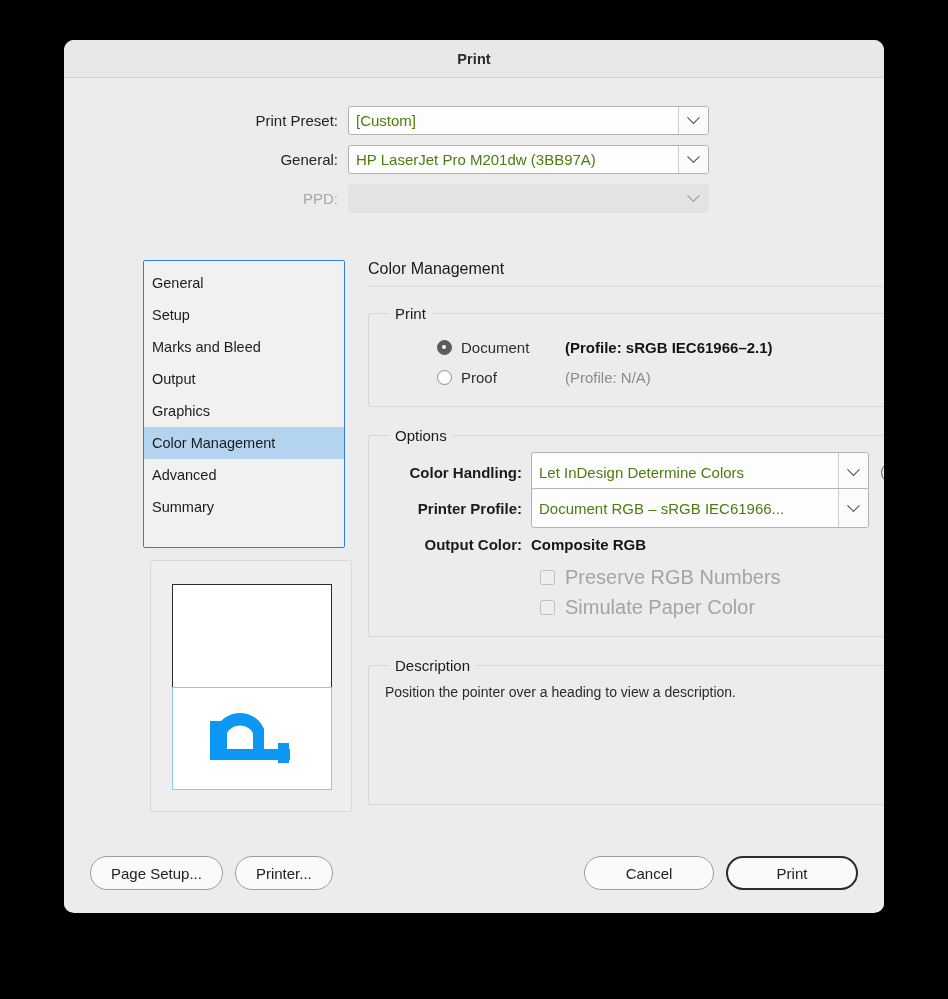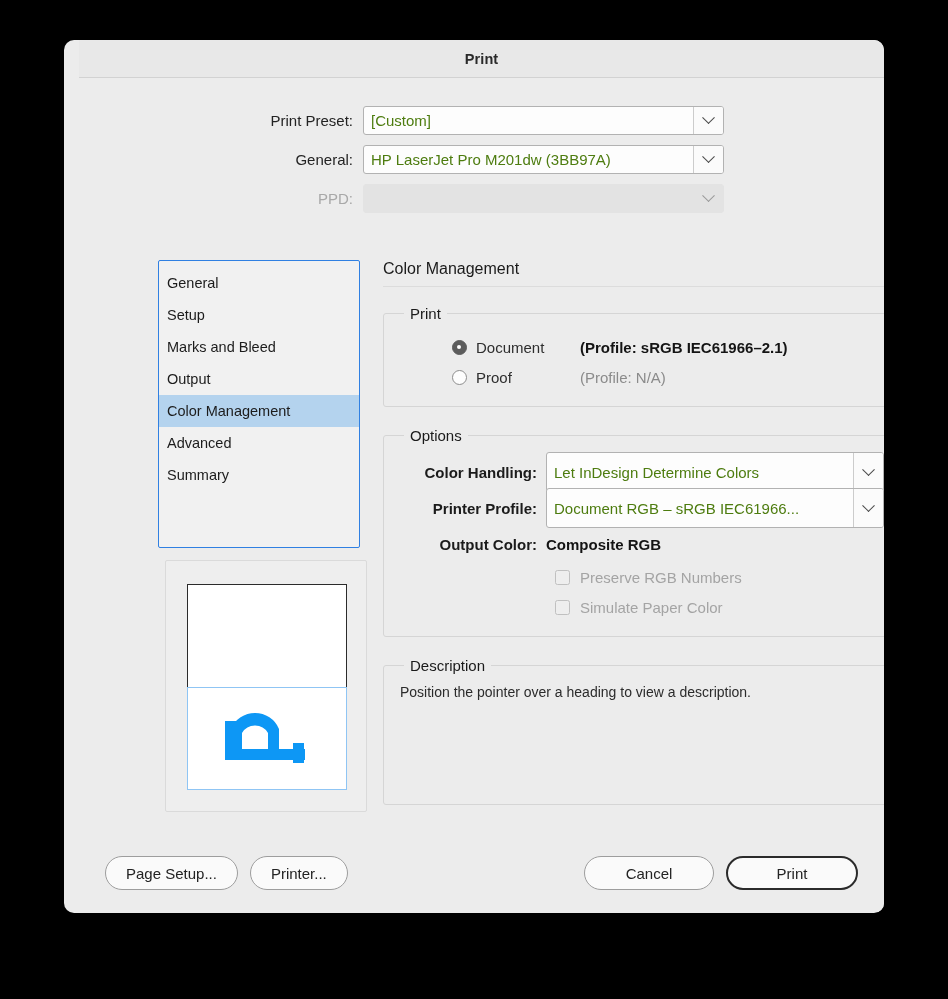--- a/index.html
+++ b/index.html
@@ -13,21 +13,20 @@
 
   
   .dialog {
     position: absolute;
     left: 64px; top: 40px;
     width: 820px; height: 873px;
     background: #ececec;
     border-radius: 10px;
     box-shadow: 0 6px 26px rgba(0,0,0,0.55);
     overflow: hidden;
-    padding-left: 15px;
   }
   .titlebar {
     height: 38px;
     background: #e8e8e8;
     border-bottom: 1px solid #d2d2d2;
     display: flex; align-items: center; justify-content: center;
   }
   .titlebar-text {
     font-size: 14.5px;
     font-weight: bold;
@@ -260,21 +259,21 @@
   }
   .chkbox {
     width: 15px; height: 15px;
     border: 1.5px solid #c0c0c0;
     border-radius: 2.5px;
     background: #eeeeee;
     margin-right: 10px;
     flex: 0 0 auto;
   }
   .chk-label {
-    font-size: 15px;
+    font-size: 20px;
     color: #a4a4a4;
   }
 
   
   fieldset.desc { height: 148px; padding-top: 6px; }
   .desc-text {
     font-size: 14px;
     color: #2b2b2b;
     padding: 4px 2px;
   }
@@ -356,20 +355,23 @@
           <span>General</span>
         </div>
       <div class="sb-item">
           <span>Setup</span>
         </div>
       <div class="sb-item">
           <span>Marks and Bleed</span>
         </div>
       <div class="sb-item">
           <span>Output</span>
+        </div>
+      <div class="sb-item">
+          <span>Graphics</span>
         </div>
       <div class="sb-item selected">
           <span>Color Management</span>
         </div>
       <div class="sb-item">
           <span>Advanced</span>
         </div>
       <div class="sb-item">
           <span>Summary</span>
         </div>

